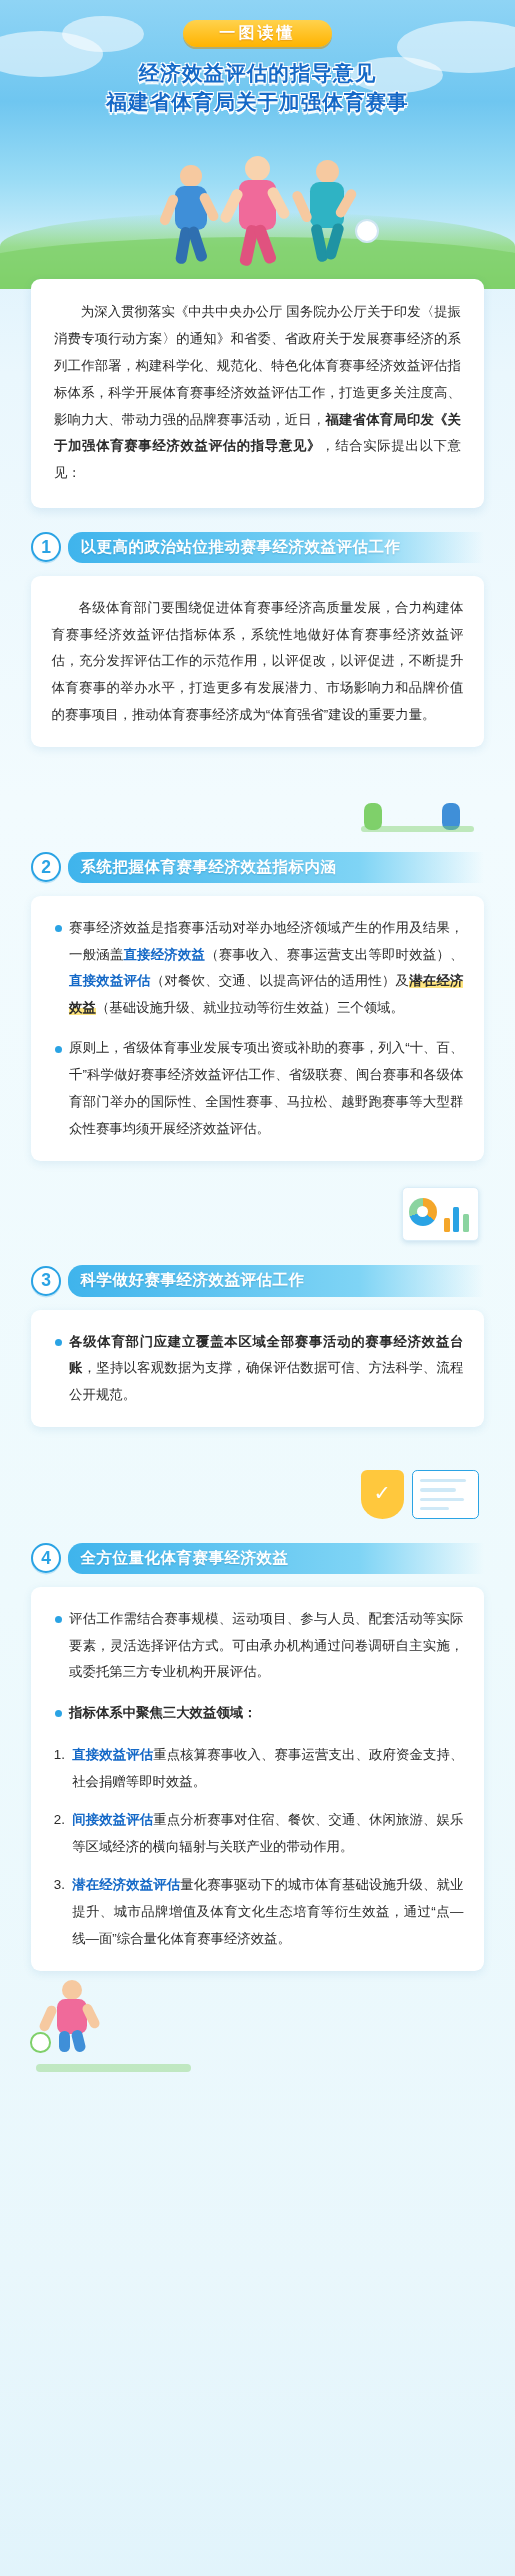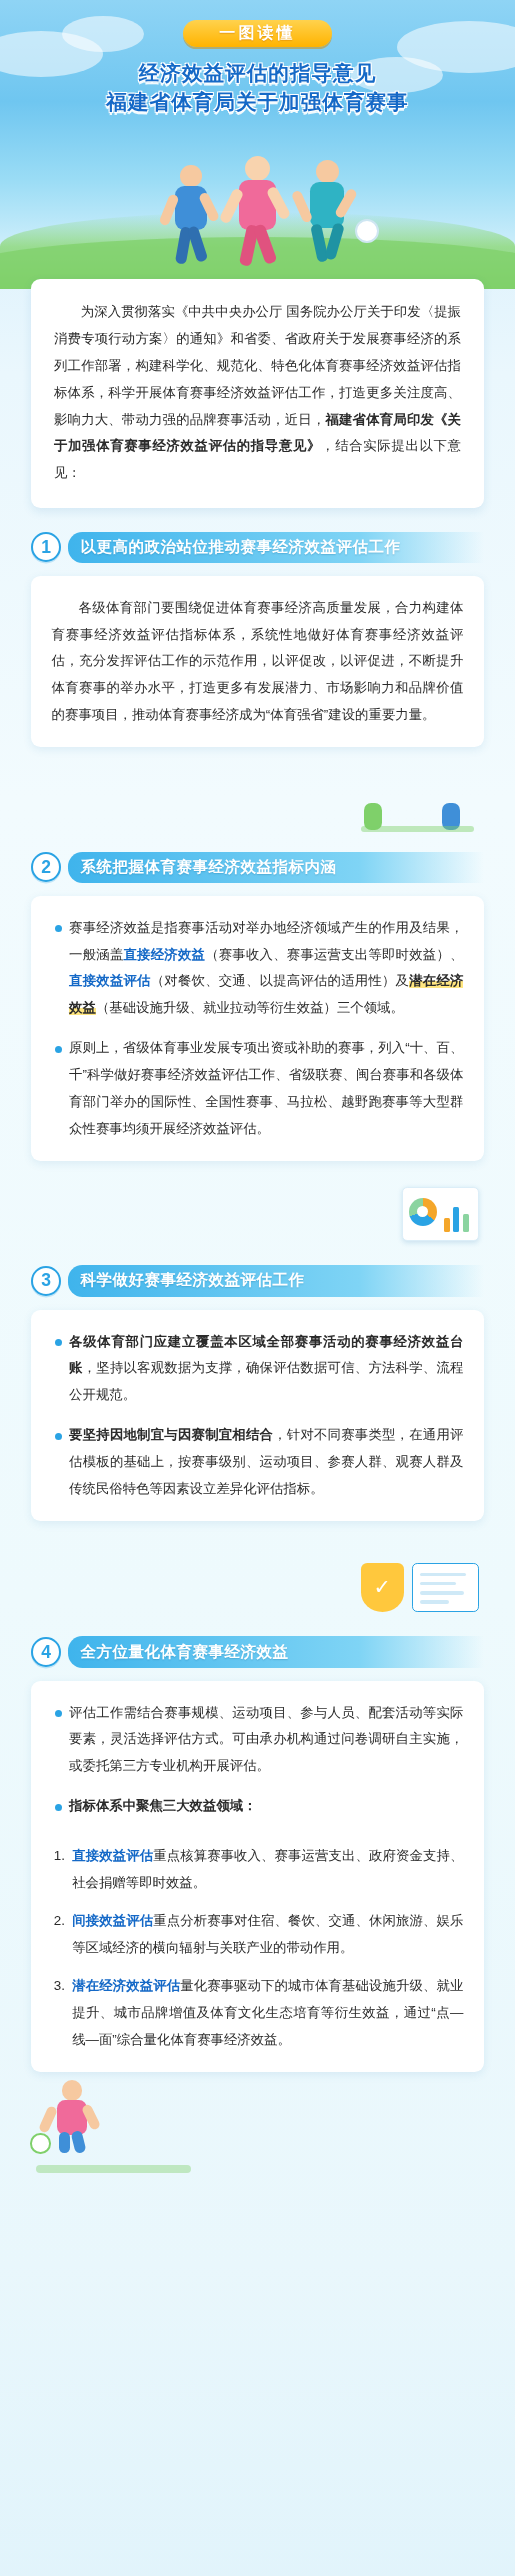--- a/index.html
+++ b/index.html
@@ -335,23 +335,20 @@
   <div class="section">
     <div class="sec-head">
       <div class="num-circle">3</div>
       <div class="sec-title-bar">科学做好赛事经济效益评估工作</div>
     </div>
     <div class="card">
       <ul class="bullet-list">
         <li>
           <span class="hl-bold">各级体育部门应建立覆盖本区域全部赛事活动的赛事经济效益台账</span><span>，坚持以客观数据为支撑，确保评估数据可信、方法科学、流程公开规范。</span>
         </li>
-        <li>
-          <span class="hl-bold">要坚持因地制宜与因赛制宜相结合</span><span>，针对不同赛事类型，在通用评估模板的基础上，按赛事级别、运动项目、参赛人群、观赛人群及传统民俗特色等因素设立差异化评估指标。</span>
-        </li>
       </ul>
     </div>
     <div class="illus" style="height:88px;">
       <div class="illus-right" style="display:flex;align-items:flex-end;gap:8.2px;">
         <div class="shield"></div>
         <div class="tablet">
           <div class="line" style="top:8.2px;width:46px;"></div>
           <div class="line" style="top:17.5px;width:36px;"></div>
           <div class="line" style="top:27px;width:44px;"></div>
           <div class="line" style="top:36px;width:29px;"></div>
@@ -367,21 +364,21 @@
     </div>
     <div class="card">
       <ul class="bullet-list">
         <li>
           <span>评估工作需结合赛事规模、运动项目、参与人员、配套活动等实际要素，灵活选择评估方式。可由承办机构通过问卷调研自主实施，或委托第三方专业机构开展评估。</span>
         </li>
         <li>
           <span class="hl-bold">指标体系中聚焦三大效益领域：</span>
         </li>
       </ul>
-      <ol class="num-list" style="margin-top:23px;">
+      <ol class="num-list" style="margin-top:16px;">
         <li>
           <span class="hl-blue">直接效益评估</span><span>重点核算赛事收入、赛事运营支出、政府资金支持、社会捐赠等即时效益。</span>
         </li>
         <li>
           <span class="hl-blue">间接效益评估</span><span>重点分析赛事对住宿、餐饮、交通、休闲旅游、娱乐等区域经济的横向辐射与关联产业的带动作用。</span>
         </li>
         <li>
           <span class="hl-blue">潜在经济效益评估</span><span>量化赛事驱动下的城市体育基础设施升级、就业提升、城市品牌增值及体育文化生态培育等衍生效益，通过“点—线—面”综合量化体育赛事经济效益。</span>
         </li>
       </ol>

